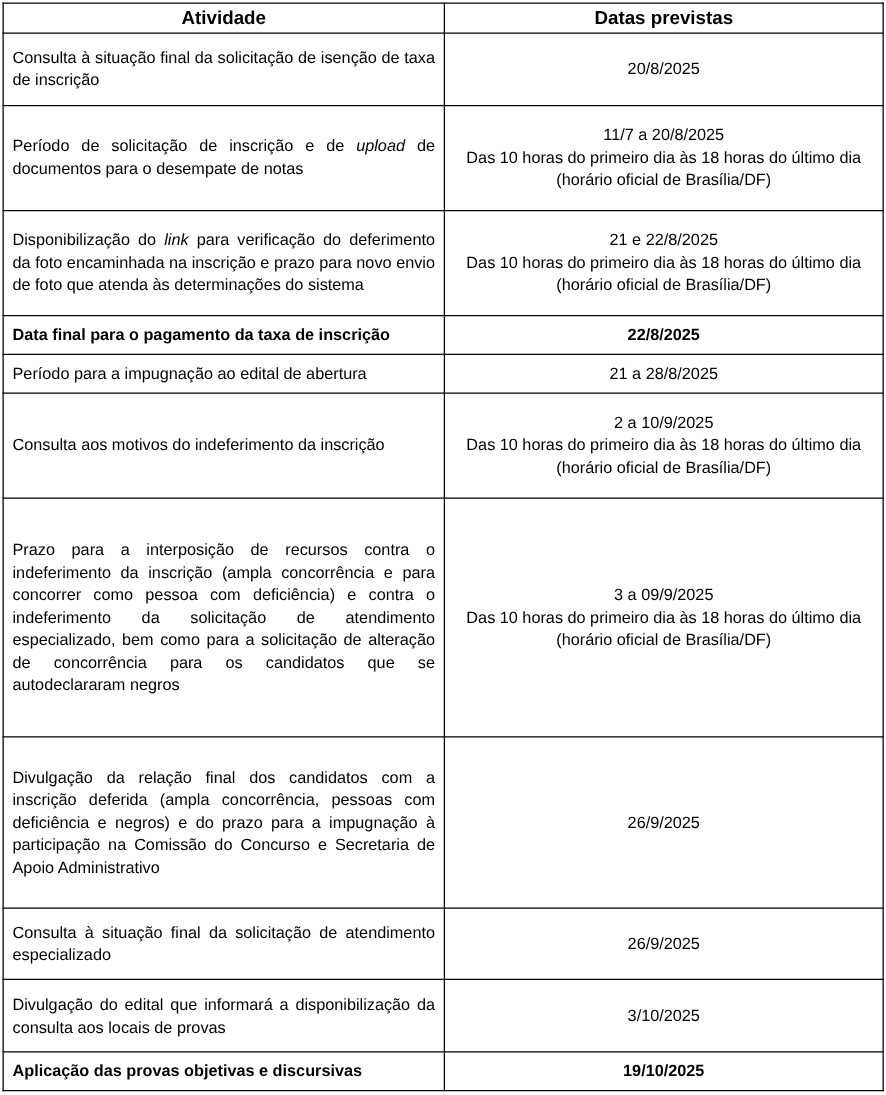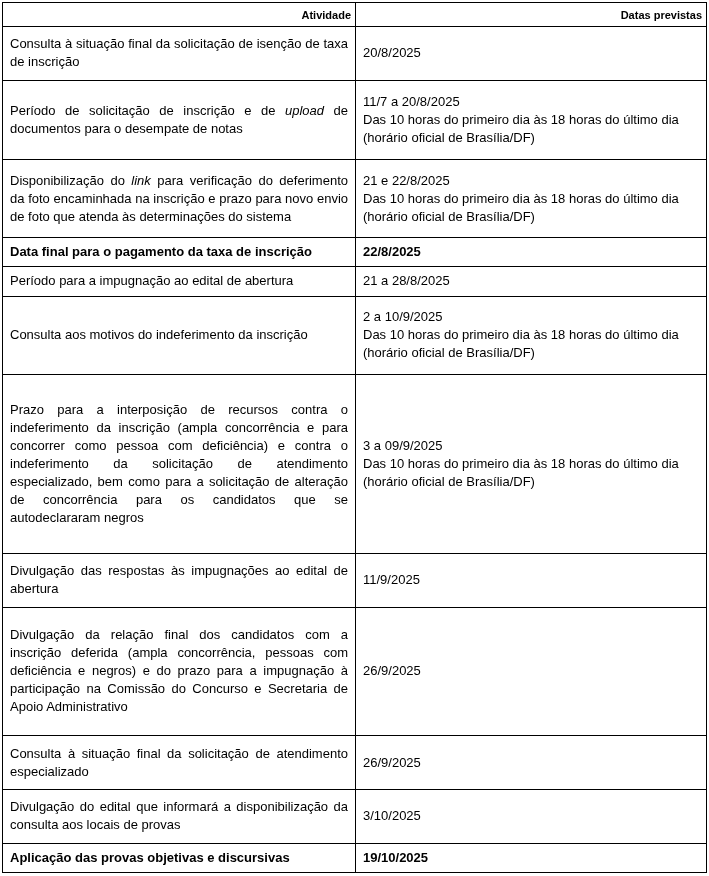--- a/index.html
+++ b/index.html
@@ -25,38 +25,38 @@
     width:704px;
     height:871px;
   }
   table.schedule th,
   table.schedule td{
     border:1.5px solid var(--border-color);
     vertical-align:middle;
     overflow:hidden;
   }
   table.schedule th{
-    font-size:11px;
+    font-size:15px;
     font-weight:bold;
-    text-align:right;
+    text-align:center;
     padding:2px 4px;
     line-height:18px;
     height:24px;
   }
   table.schedule td{
     font-size:13px;
     line-height:18px;
     padding:1px 7px;
   }
   td.activity-cell{
     text-align:justify;
     text-justify:inter-word;
   }
   td.dates-cell{
-    text-align:left;
+    text-align:center;
     padding:1px 5px;
   }
   tr.bold-row td{
     font-weight:bold;
   }
   em{font-style:italic;}
 </style>
 </head>
 <body>
 
@@ -113,26 +113,20 @@
           </td>
   </tr>
         <tr>
     <td class="activity-cell"><span>Prazo para a interposição de recursos contra o indeferimento da inscrição (ampla concorrência e para concorrer como pessoa com deficiência) e contra o indeferimento da solicitação de atendimento especializado, bem como para a solicitação de alteração de concorrência para os candidatos que se autodeclararam negros</span></td>
     <td class="dates-cell">
             <div>3 a 09/9/2025</div>
             <div>Das 10 horas do primeiro dia às 18 horas do último dia (horário oficial de Brasília/DF)</div>
           </td>
   </tr>
         <tr>
-    <td class="activity-cell"><span>Divulgação das respostas às impugnações ao edital de abertura</span></td>
-    <td class="dates-cell">
-            <div>11/9/2025</div>
-          </td>
-  </tr>
-        <tr>
     <td class="activity-cell"><span>Divulgação da relação final dos candidatos com a inscrição deferida (ampla concorrência, pessoas com deficiência e negros) e do prazo para a impugnação à participação na Comissão do Concurso e Secretaria de Apoio Administrativo</span></td>
     <td class="dates-cell">
             <div>26/9/2025</div>
           </td>
   </tr>
         <tr>
     <td class="activity-cell"><span>Consulta à situação final da solicitação de atendimento especializado</span></td>
     <td class="dates-cell">
             <div>26/9/2025</div>
           </td>

